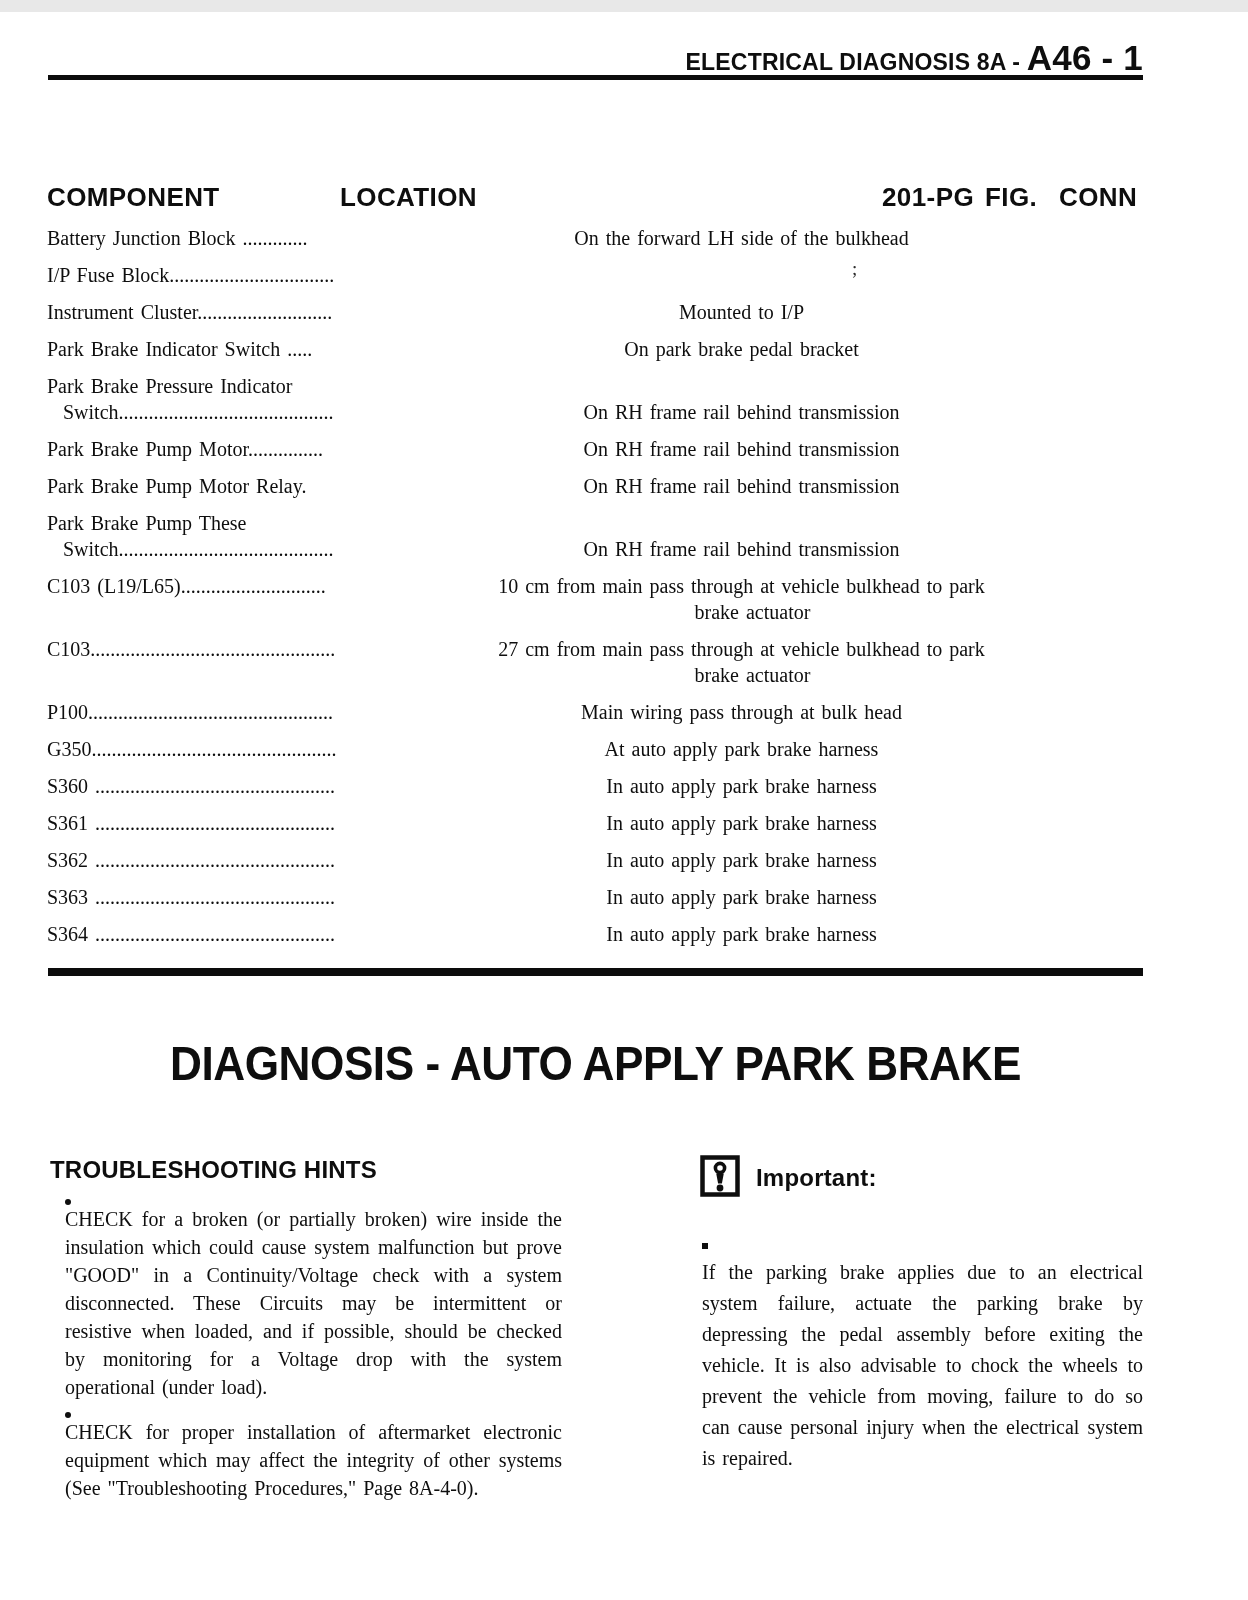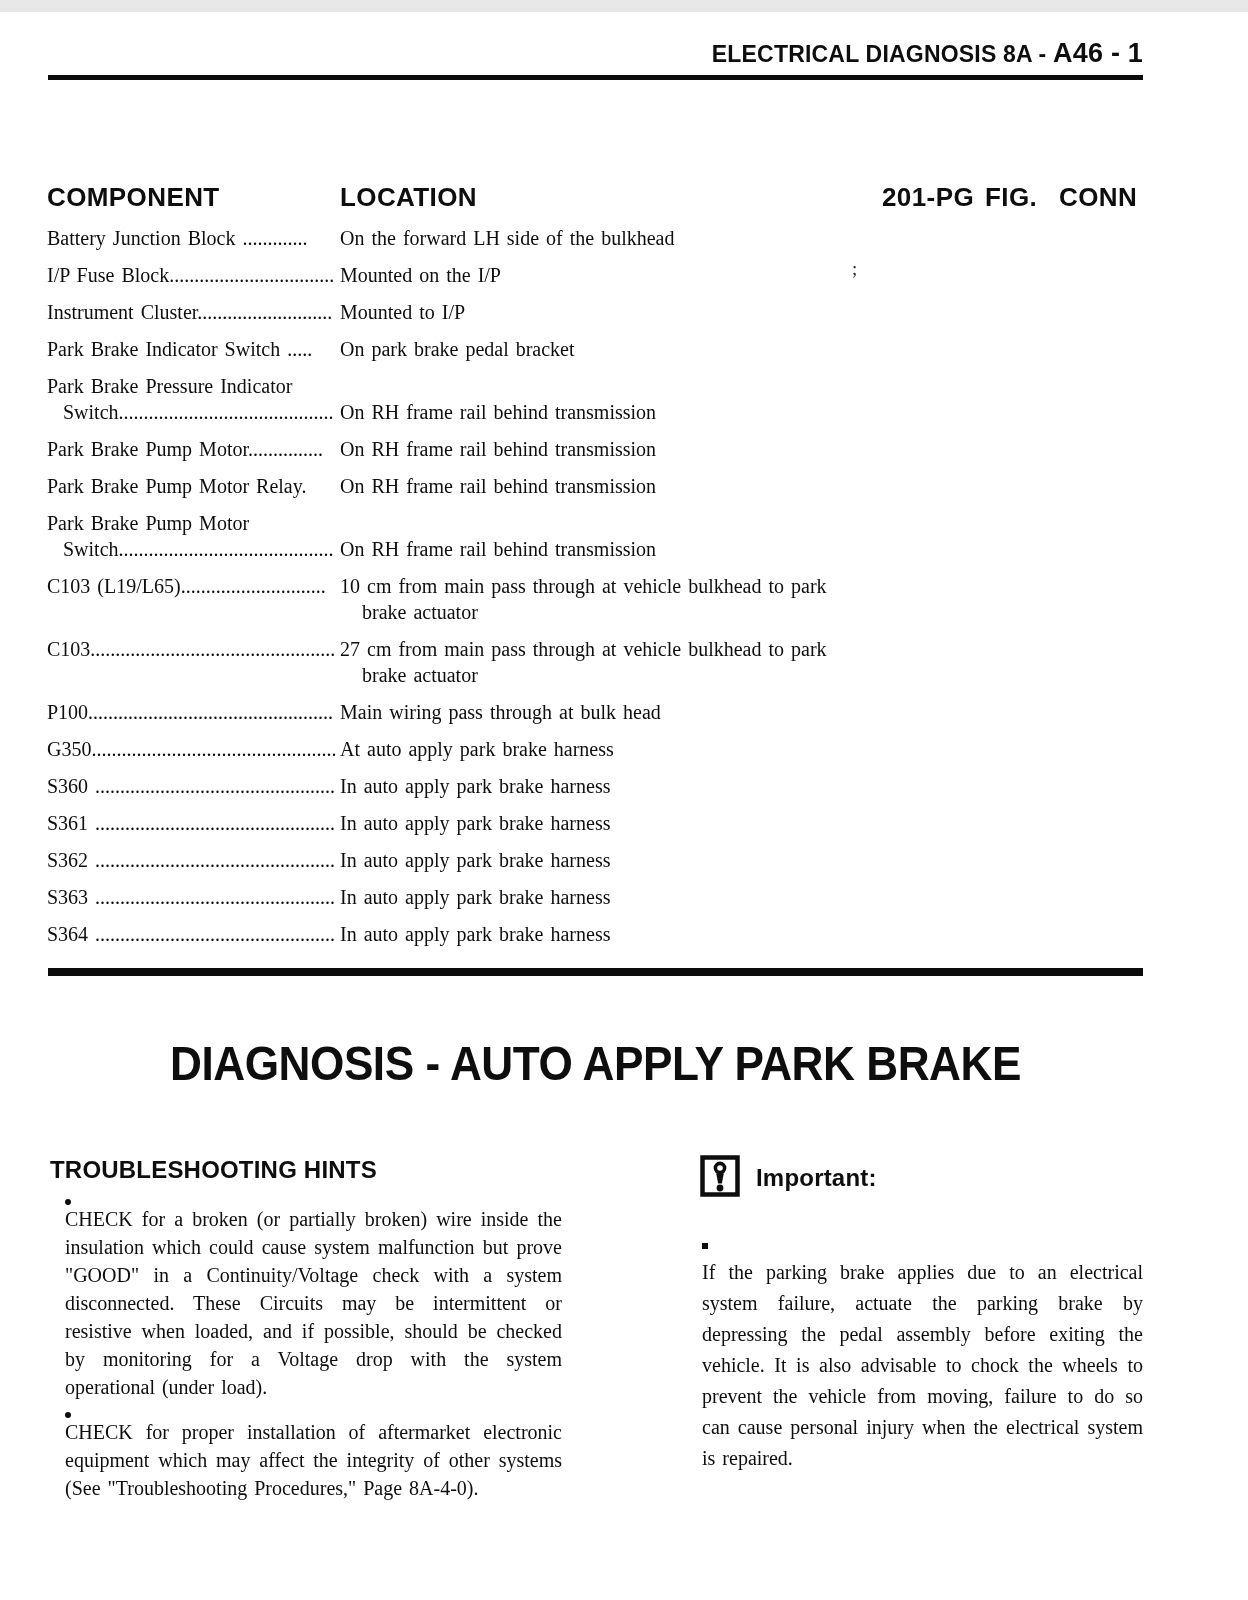--- a/index.html
+++ b/index.html
@@ -15,21 +15,21 @@
   }
 
   
   .page-header {
     position:absolute; top:26px; left:48px; width:1095px;
     display:flex; justify-content:flex-end; align-items:baseline;
     font-family:"Liberation Sans", sans-serif; font-weight:bold;
     white-space:pre;
   }
   .page-header .hdr-prefix { font-size:23px; letter-spacing:0.2px; }
-  .page-header .hdr-page   { font-size:27px; letter-spacing:0.2px; }
+  .page-header .hdr-page   { font-size:35px; letter-spacing:0.2px; }
   .rule-top {
     position:absolute; top:63px; left:48px; width:1095px; height:5px;
     background:#0c0c0c;
   }
 
   
   .ctable { position:absolute; top:172px; left:47px; width:1096px; }
   .thead {
     position:relative;
     display:flex;
@@ -47,21 +47,21 @@
   .trow {
     display:flex;
     font-size:20px; line-height:26px;
     margin-bottom:11px;
     word-spacing:2px;
   }
   .trow.align-end { align-items:flex-end; }
   .c-col { width:293px; flex:0 0 auto; }
   .c-col .comp { padding-right:15px; white-space:nowrap; overflow:hidden; }
   .c-col .comp.indent { padding-left:16px; }
-  .l-col { flex:1; }
+  .l-col { flex:1;text-align:center; }
   .l-col .indent2 { padding-left:22px; }
 
   .stray-mark {
     position:absolute; top:246px; left:852px;
     font-size:19px; color:#2a2a2a;
   }
 
   
   .rule-mid {
     position:absolute; top:956px; left:48px; width:1095px; height:8px;
@@ -139,23 +139,20 @@
         </div>
       <div class="l-col">
           <div>On the forward LH side of the bulkhead</div>
         </div>
     </div>
 
     <div class="trow">
       <div class="c-col">
           <div class="comp">I/P Fuse Block.................................</div>
         </div>
-      <div class="l-col">
-          <div>Mounted on the I/P</div>
-        </div>
     </div>
 
     <div class="trow">
       <div class="c-col">
           <div class="comp">Instrument Cluster...........................</div>
         </div>
       <div class="l-col">
           <div>Mounted to I/P</div>
         </div>
     </div>
@@ -192,21 +189,21 @@
       <div class="c-col">
           <div class="comp">Park Brake Pump Motor Relay.</div>
         </div>
       <div class="l-col">
           <div>On RH frame rail behind transmission</div>
         </div>
     </div>
 
     <div class="trow align-end">
       <div class="c-col">
-        <div class="comp">Park Brake Pump Motor</div>
+        <div class="comp">Park Brake Pump These</div>
         <div class="comp indent">Switch...........................................</div>
       </div>
       <div class="l-col">
           <div>On RH frame rail behind transmission</div>
         </div>
     </div>
 
     <div class="trow">
       <div class="c-col">
           <div class="comp">C103 (L19/L65).............................</div>

